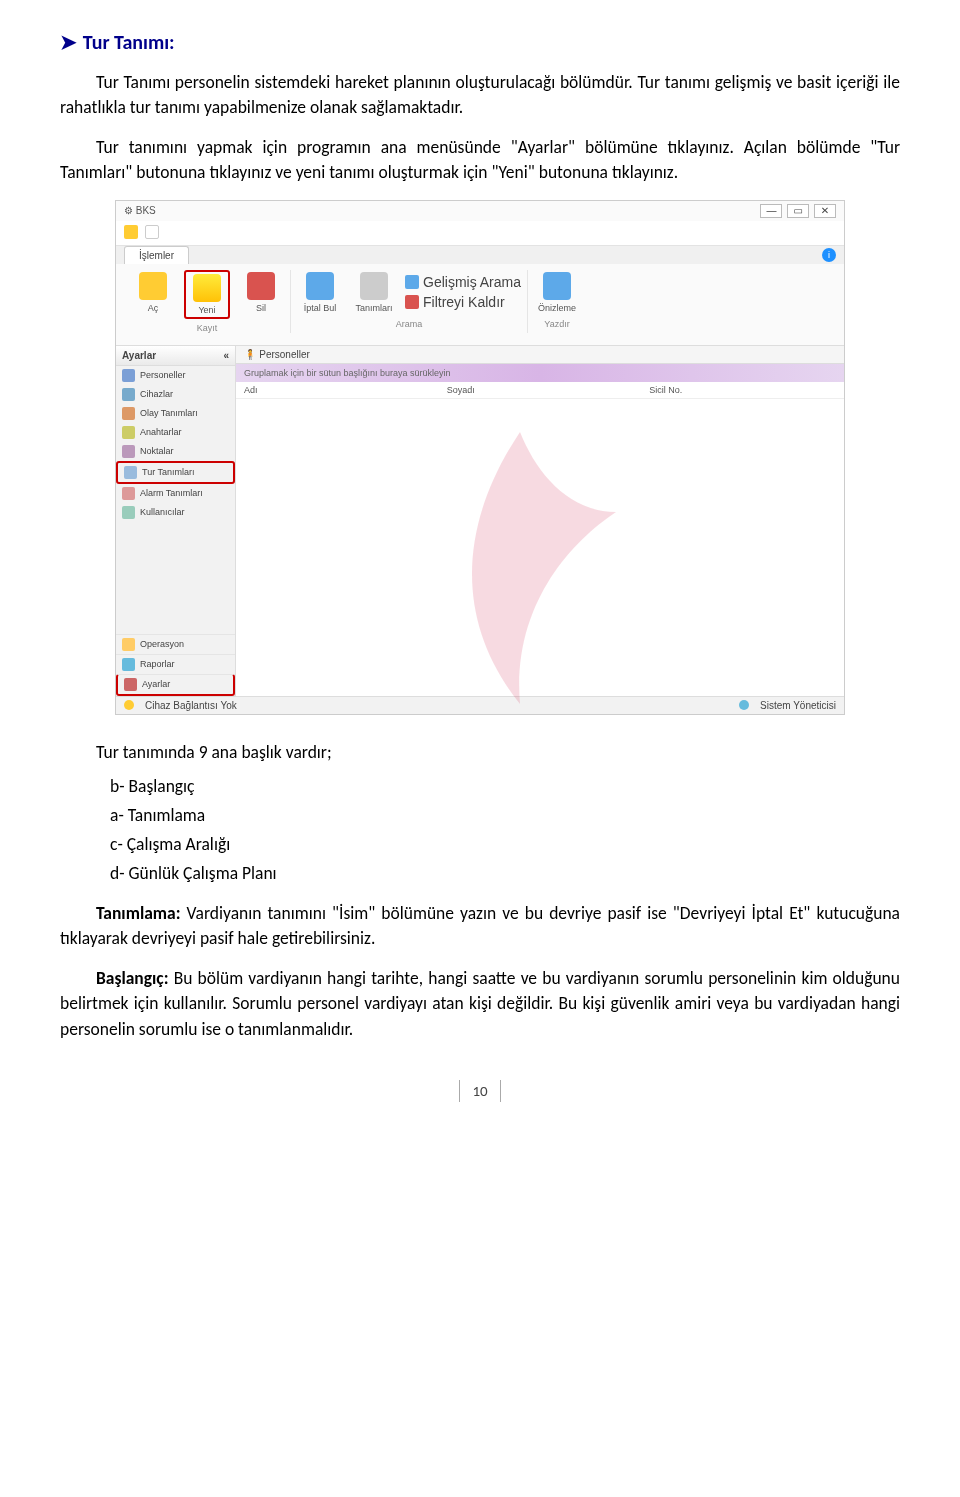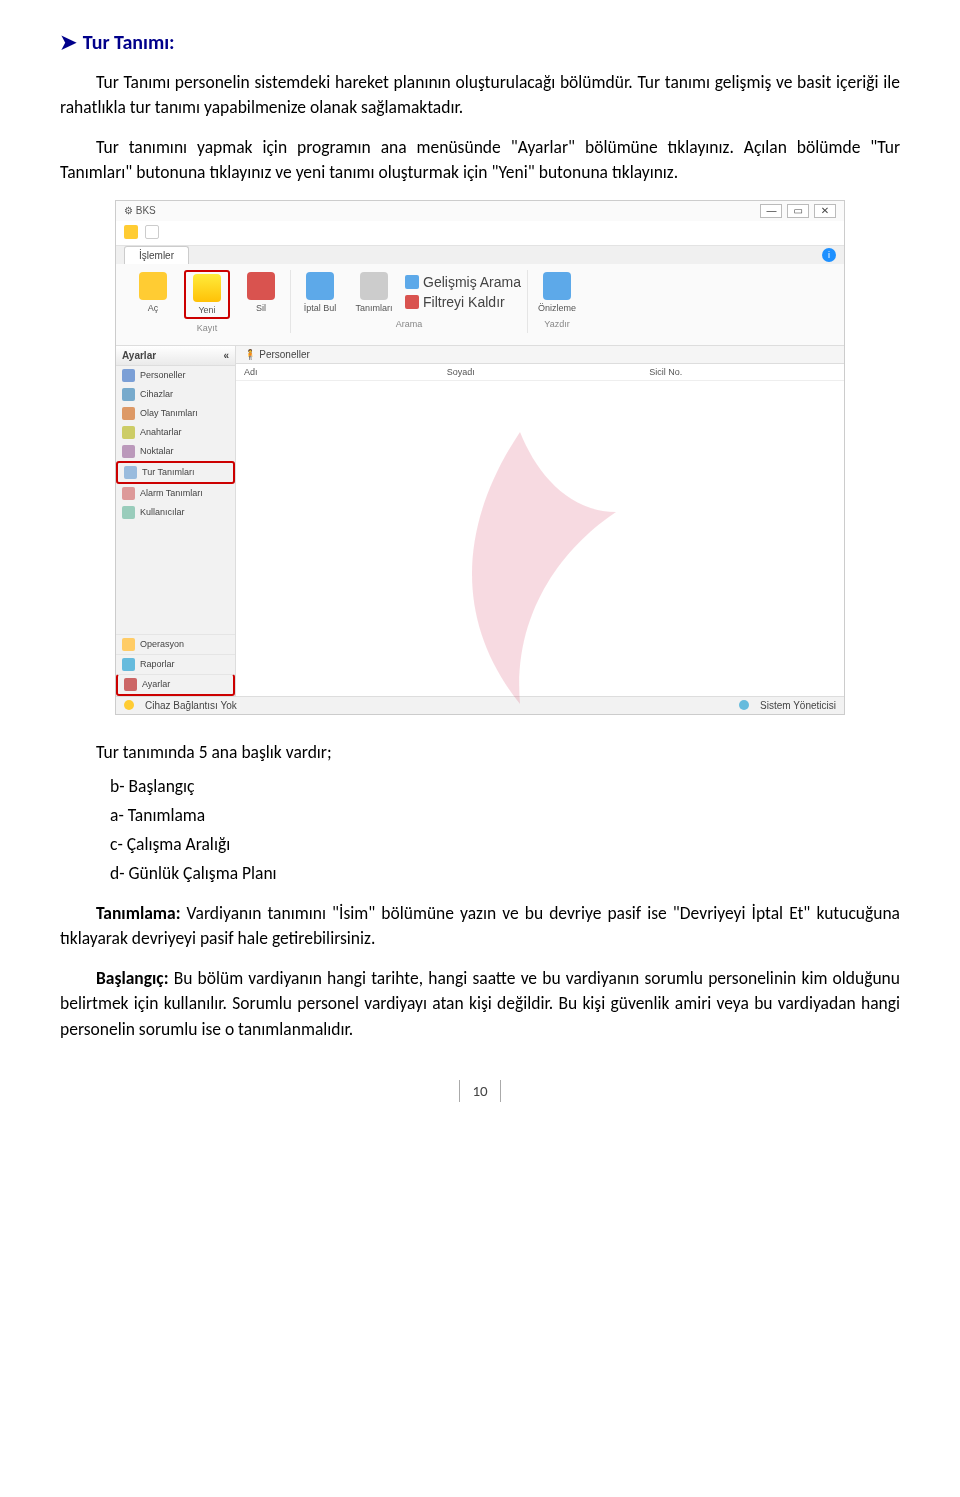--- a/index.html
+++ b/index.html
@@ -331,40 +331,41 @@
           <span class="sicon" style="background:#6bd"></span>
           <span>Raporlar</span>
         </div>
       <div class="sitem bottom red-box">
           <span class="sicon" style="background:#c66"></span>
           <span>Ayarlar</span>
         </div>
     </div>
     <div class="main">
       <div class="mtab">🧍 <span>Personeller</span></div>
+      <div class="grouphdr">Gruplamak için bir sütun başlığını buraya sürükleyin</div>
       <div class="cols">
         <span>Adı</span>
         <span>Soyadı</span>
         <span>Sicil No.</span>
       </div>
     </div>
   </div>
   <div class="status">
     <div class="st">
         <span class="sdot"></span>
         <span>Cihaz Bağlantısı Yok</span>
       </div>
     <div class="st">
         <span class="sdot" style="background:#6bd"></span>
         <span>Sistem Yöneticisi</span>
       </div>
   </div>
 </div>
 
-<p class="sub-heading">Tur tanımında 5 ana başlık vardır;</p>
+<p class="sub-heading">Tur tanımında 9 ana başlık vardır;</p>
 
 <div class="list-lines">
   <div>b-  Başlangıç</div>
   <div>a-  Tanımlama</div>
   <div>c-  Çalışma Aralığı</div>
   <div>d-  Günlük Çalışma Planı</div>
 </div>
 
 <p class="para para-indent">
   <span class="bold">Tanımlama:</span><span> Vardiyanın tanımını "İsim" bölümüne yazın ve bu devriye pasif ise "Devriyeyi İptal Et" kutucuğuna tıklayarak devriyeyi pasif hale getirebilirsiniz.</span>

